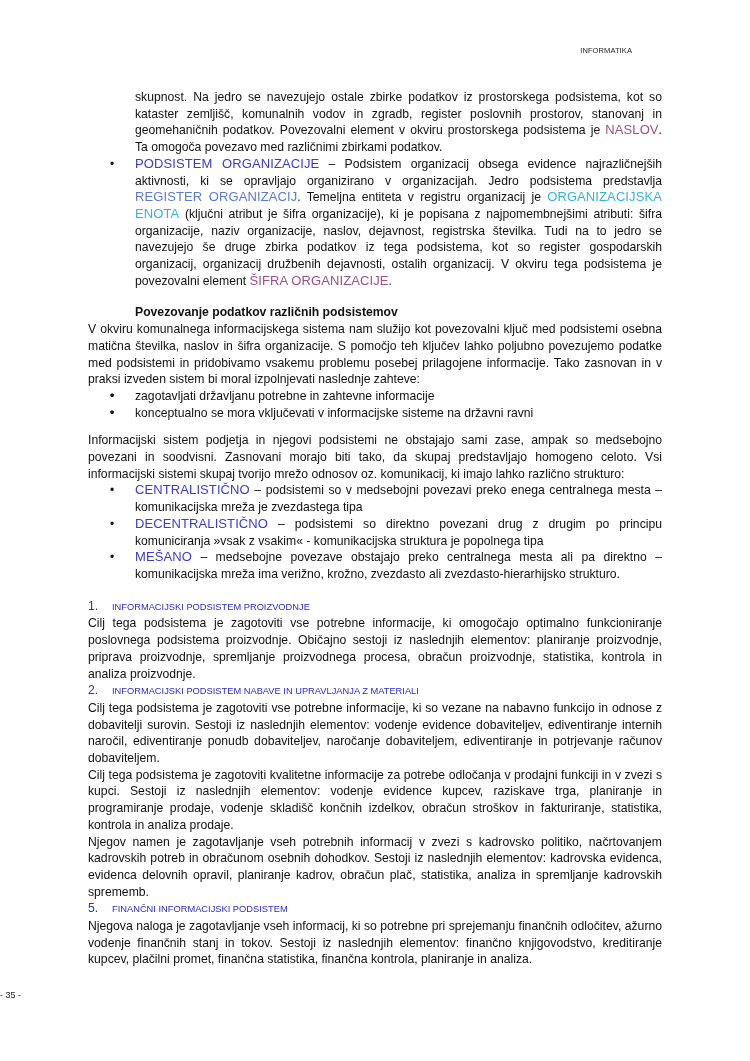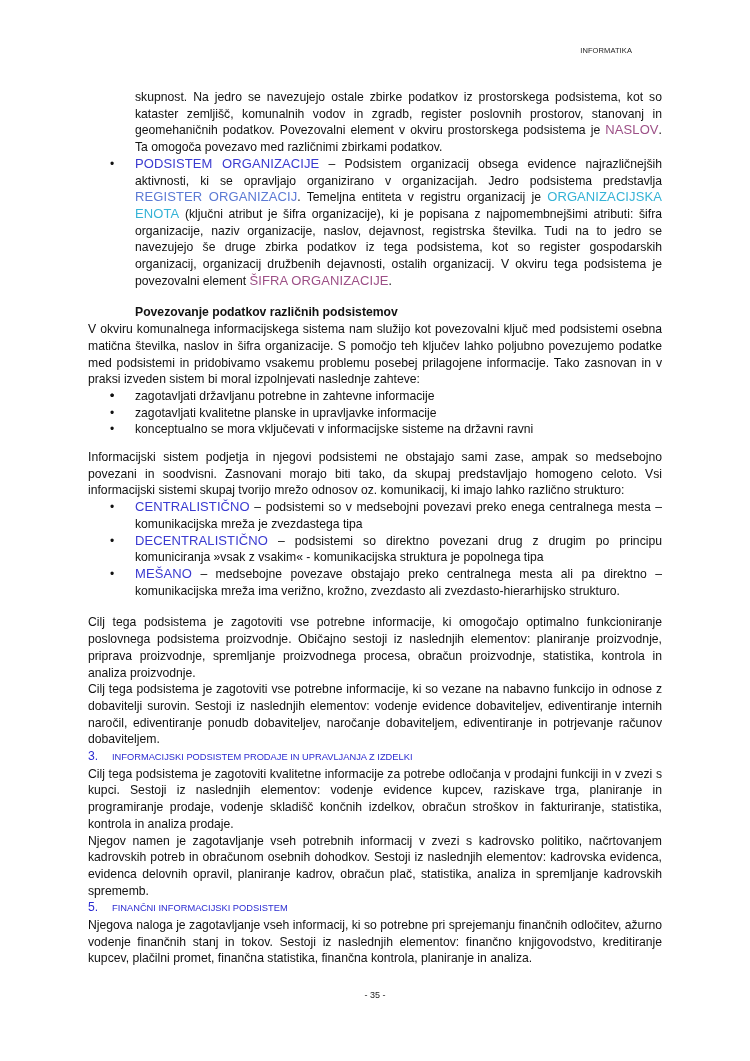--- a/index.html
+++ b/index.html
@@ -32,21 +32,21 @@
       font-weight: bold; font-style: italic; font-size: 15.5px;
       margin: 0; line-height: 22px;
     }
     .sec-title .num { display: inline-block; width: 37px; }
     .num-head { color: #2a2ad0; }
     .num-head .n { font-size: 12.2px; display: inline-block; width: 24px; }
     .num-head .t { font-size: 9.3px; }
     .gap-s { height: 11px; }
     .gap-m { height: 15px; }
     .footer {
-      position: absolute; top: 990px; left: 0; width: 750px; text-align: center;
+      position: absolute; top: 990px; left: 0; width: 750px; text-align: left;
       font-size: 9px; color: #222;
     }
   </style>
 </head>
 <body>
 
 <div class="header">INFORMATIKA</div>
 
 <div class="content">
 
@@ -58,45 +58,46 @@
     </li>
   </ul>
 
   <div class="gap-m"></div>
 
   <p class="subhead">Povezovanje podatkov različnih podsistemov</p>
   <p class="just">V okviru komunalnega informacijskega sistema nam služijo kot povezovalni ključ med podsistemi osebna matična številka, naslov in šifra organizacije. S pomočjo teh ključev lahko poljubno povezujemo podatke med podsistemi in pridobivamo vsakemu problemu posebej prilagojene informacije. Tako zasnovan in v praksi izveden sistem bi moral izpolnjevati naslednje zahteve:</p>
   <ul class="bul">
     <li><span class="dot">•</span></li>
     <li><span class="dot">•</span><span>zagotavljati državljanu potrebne in zahtevne informacije</span></li>
-    <li><span class="dot">•</span><span>zagotavljati kvalitetne planske in upravljavke informacije</span></li>
+    <li><span class="dot">•</span></li>
     <li><span class="dot">•</span><span>konceptualno se mora vključevati v informacijske sisteme na državni ravni</span></li>
   </ul>
 
   <div class="gap-s"></div>
 
   <p class="just">Informacijski sistem podjetja in njegovi podsistemi ne obstajajo sami zase, ampak so medsebojno povezani in soodvisni. Zasnovani morajo biti tako, da skupaj predstavljajo homogeno celoto. Vsi informacijski sistemi skupaj tvorijo mrežo odnosov oz. komunikacij, ki imajo lahko različno strukturo:</p>
 
   <ul class="bul">
     <li><span class="dot">•</span><span class="kw c-blue">CENTRALISTIČNO</span><span> – podsistemi so v medsebojni povezavi preko enega centralnega mesta – komunikacijska mreža je zvezdastega tipa</span></li>
     <li><span class="dot">•</span><span class="kw c-blue">DECENTRALISTIČNO</span><span> – podsistemi so direktno povezani drug z drugim po principu komuniciranja »vsak z vsakim« - komunikacijska struktura je popolnega tipa</span></li>
     <li><span class="dot">•</span><span class="kw c-blue">MEŠANO</span><span> – medsebojne povezave obstajajo preko centralnega mesta ali pa direktno – komunikacijska mreža ima verižno, krožno, zvezdasto ali zvezdasto-hierarhijsko strukturo.</span></li>
   </ul>
 
   <div class="gap-m"></div>
 
 
   <div>
+    <p class="num-head" style="margin:0"><span class="n">1.</span><span class="t">INFORMACIJSKI PODSISTEM PROIZVODNJE</span></p>
     <p class="just">Cilj tega podsistema je zagotoviti vse potrebne informacije, ki omogočajo optimalno funkcioniranje poslovnega podsistema proizvodnje. Običajno sestoji iz naslednjih elementov: planiranje proizvodnje, priprava proizvodnje, spremljanje proizvodnega procesa, obračun proizvodnje, statistika, kontrola in analiza proizvodnje.</p>
   </div>
   <div>
+    <p class="num-head" style="margin:0"><span class="n">2.</span><span class="t">INFORMACIJSKI PODSISTEM NABAVE IN UPRAVLJANJA Z MATERIALI</span></p>
     <p class="just">Cilj tega podsistema je zagotoviti vse potrebne informacije, ki so vezane na nabavno funkcijo in odnose z dobavitelji surovin. Sestoji iz naslednjih elementov: vodenje evidence dobaviteljev, ediventiranje internih naročil, ediventiranje ponudb dobaviteljev, naročanje dobaviteljem, ediventiranje in potrjevanje računov dobaviteljem.</p>
   </div>
   <div>
-    <p class="num-head" style="margin:0"><span class="n">3.</span><span class="t">INFORMACIJSKI PODSISTEM PRODAJE IN UPRAVLJANJA Z IZDELKI</span></p>
     <p class="just">Cilj tega podsistema je zagotoviti kvalitetne informacije za potrebe odločanja v prodajni funkciji in v zvezi s kupci. Sestoji iz naslednjih elementov: vodenje evidence kupcev, raziskave trga, planiranje in programiranje prodaje, vodenje skladišč končnih izdelkov, obračun stroškov in  fakturiranje, statistika, kontrola in analiza prodaje.</p>
   </div>
   <div>
     <p class="just">Njegov namen je zagotavljanje vseh potrebnih informacij v zvezi s kadrovsko politiko, načrtovanjem kadrovskih potreb in obračunom osebnih dohodkov. Sestoji iz naslednjih elementov: kadrovska evidenca, evidenca delovnih opravil, planiranje kadrov, obračun plač, statistika, analiza in spremljanje kadrovskih sprememb.</p>
   </div>
   <div>
     <p class="num-head" style="margin:0"><span class="n">5.</span><span class="t">FINANČNI INFORMACIJSKI PODSISTEM</span></p>
     <p class="just">Njegova naloga je zagotavljanje vseh informacij, ki so potrebne pri sprejemanju finančnih odločitev, ažurno vodenje finančnih stanj in tokov. Sestoji iz naslednjih elementov: finančno knjigovodstvo, kreditiranje kupcev, plačilni promet, finančna statistika, finančna kontrola, planiranje in analiza.</p>
   </div>
 </div>

